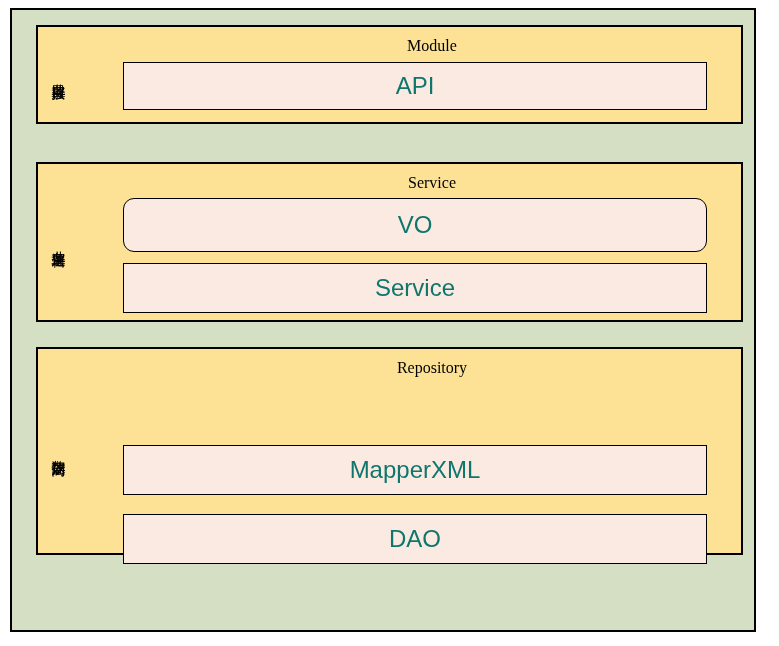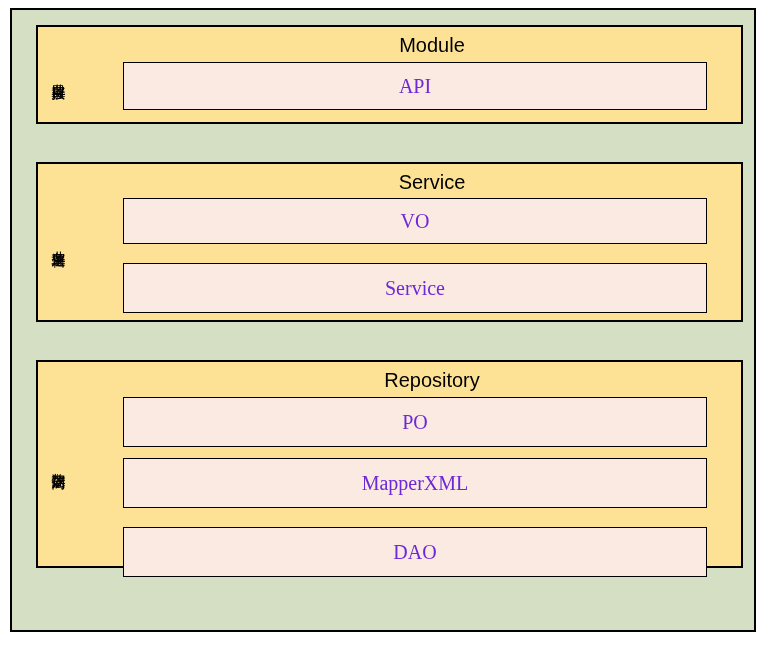--- a/index.html
+++ b/index.html
@@ -32,21 +32,21 @@
   }
   .layer {
     position: absolute;
     left: 24px;
     width: 707px;
     background: var(--layer-fill);
     border: 2px solid var(--border);
   }
   .layer-1 { top: 15px;  height: 99px;  }
   .layer-2 { top: 152px; height: 160px; padding-left: 8px; }
-  .layer-3 { top: 350px; height: 208px; padding-left: 44px; }
+  .layer-3 { top: 337px; height: 208px; padding-left: 44px; }
   .side-label {
     position: absolute;
     left: 14px;
     top: 50%;
     transform: translateY(-50%);
     writing-mode: vertical-rl;
     text-orientation: upright;
     font-family: "Liberation Sans", sans-serif;
     font-size: 14px;
     line-height: 1;
@@ -56,41 +56,41 @@
   }
   .layer-title {
     position: absolute;
     left: 85px;
     top: 2px;
     width: 618px;
     height: 33px;
     display: flex;
     align-items: center;
     justify-content: center;
-    font-family: Liberation Sans, sans-serif;
-    font-size: 20px;
+    font-family: Liberation Serif, serif;
+    font-size: 16px;
     color: #000000;
   }
   .box {
     position: absolute;
     left: 85px;
     width: 584px;
     background: var(--box-fill);
     border: 1px solid var(--border);
     display: flex;
     align-items: center;
     justify-content: center;
   }
   .box-label {
-    font-family: Liberation Serif, serif;
-    font-size: 20px;
-    color: #6d28d9;
+    font-family: Liberation Sans, sans-serif;
+    font-size: 24px;
+    color: #0f766e;
   }
   .b-api     { top: 35px;  height: 48px; }
-  .b-vo      { top: 34px;  height: 46px; }
+  .b-vo      { top: 34px;  height: 54px; border-radius: 11px; }
   .b-service { top: 99px;  height: 50px; }
   .b-po      { top: 35px;  height: 50px; }
   .b-mapper  { top: 96px;  height: 50px; }
   .b-dao     { top: 165px; height: 50px; }
 </style>
 </head>
 <body>
 
 <div class="canvas">
   <div class="container">
@@ -110,23 +110,20 @@
         <span class="box-label">VO</span>
       </div>
       <div class="box b-service">
         <span class="box-label">Service</span>
       </div>
     </section>
 
     <section class="layer layer-3">
       <div class="side-label">数据访问层</div>
       <div class="layer-title">Repository</div>
-      <div class="box b-po">
-        <span class="box-label">PO</span>
-      </div>
       <div class="box b-dao">
         <span class="box-label">DAO</span>
       </div>
       <div class="box b-mapper">
         <span class="box-label">MapperXML</span>
       </div>
     </section>
 
   </div>
 </div>

